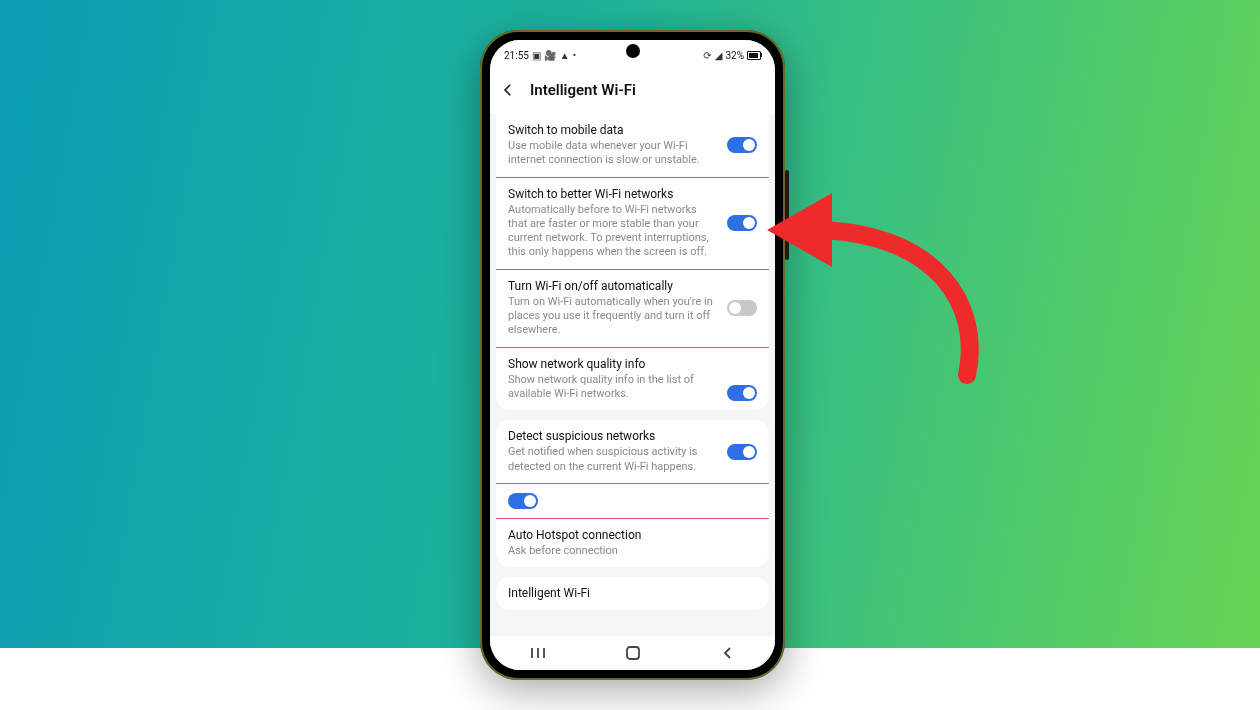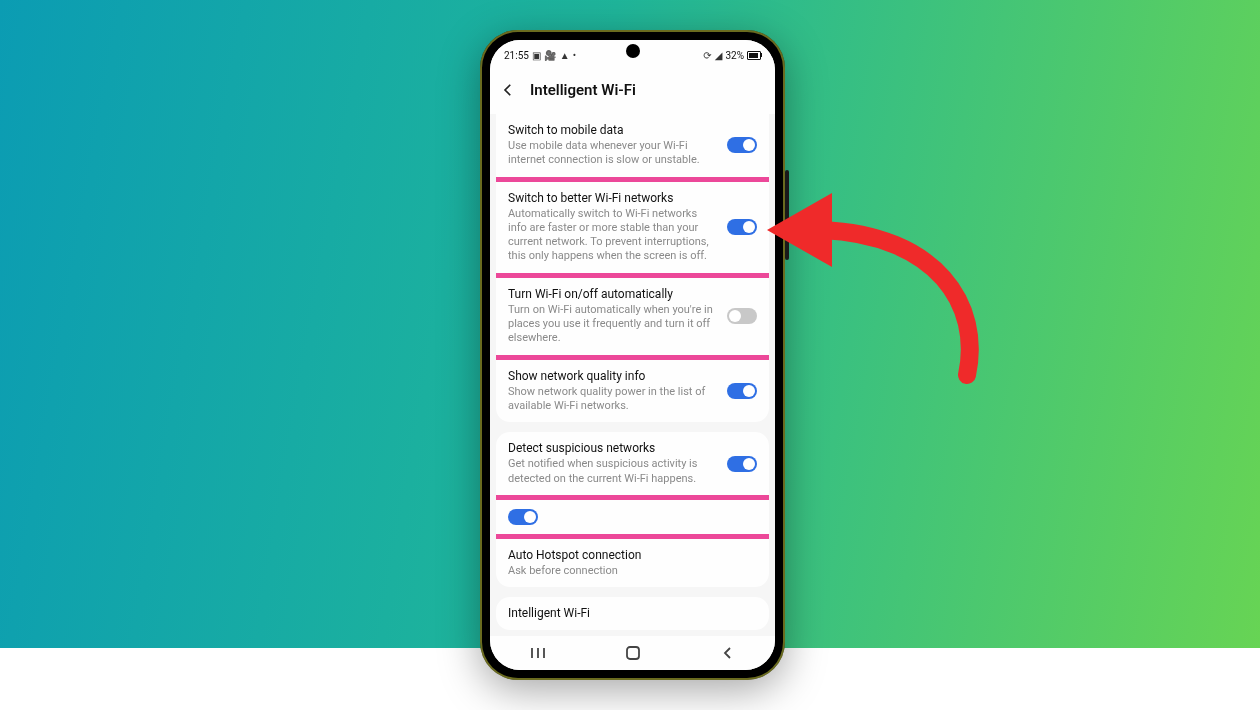--- a/index.html
+++ b/index.html
@@ -106,23 +106,23 @@
     border-radius: 14px;
     margin: 0 6px 10px 6px;
     overflow: hidden;
   }
   .card:first-child{ border-top-left-radius:0; border-top-right-radius:0; margin-top:0; }
   .row {
     display: flex;
     align-items: center;
     padding: 9px 12px;
     gap: 10px;
-    border-bottom: 5px solid #ec4899;
-  }
-  .row:last-child { border-bottom: none; }
+    border-bottom: 1px solid #ec4899;
+  }
+  .row:last-child { border-bottom: none; align-items: flex-end; }
   .row-text { flex: 1; min-width:0; }
   .row-title {
     font-size: 12px;
     color: #111;
     line-height: 1.25;
   }
   .row-desc {
     font-size: 11px;
     color: #8a8a8a;
     line-height: 1.3;
@@ -208,35 +208,35 @@
           <div class="row">
             <div class="row-text">
               <div class="row-title">Switch to mobile data</div>
               <div class="row-desc">Use mobile data whenever your Wi-Fi internet connection is slow or unstable.</div>
             </div>
             <div class="toggle on"></div>
           </div>
           <div class="row">
             <div class="row-text">
               <div class="row-title">Switch to better Wi-Fi networks</div>
-              <div class="row-desc">Automatically switch to Wi-Fi networks info are faster or more stable than your current network. To prevent interruptions, this only happens when the screen is off.</div>
+              <div class="row-desc">Automatically before to Wi-Fi networks that are faster or more stable than your current network. To prevent interruptions, this only happens when the screen is off.</div>
             </div>
             <div class="toggle on"></div>
           </div>
           <div class="row">
             <div class="row-text">
               <div class="row-title">Turn Wi-Fi on/off automatically</div>
               <div class="row-desc">Turn on Wi-Fi automatically when you're in places you use it frequently and turn it off elsewhere.</div>
             </div>
             <div class="toggle off"></div>
           </div>
           <div class="row">
             <div class="row-text">
               <div class="row-title">Show network quality info</div>
-              <div class="row-desc">Show network quality power in the list of available Wi-Fi networks.</div>
+              <div class="row-desc">Show network quality info in the list of available Wi-Fi networks.</div>
             </div>
             <div class="toggle on"></div>
           </div>
         </div>
 
         <div class="card">
           <div class="row">
             <div class="row-text">
               <div class="row-title">Detect suspicious networks</div>
               <div class="row-desc">Get notified when suspicious activity is detected on the current Wi-Fi happens.</div>

